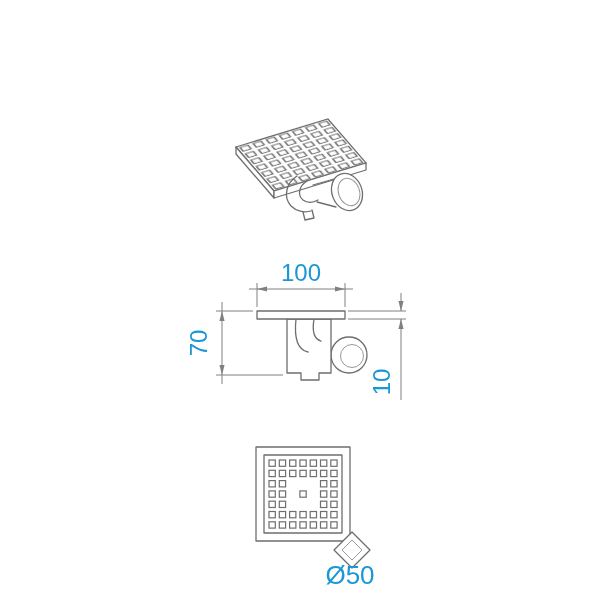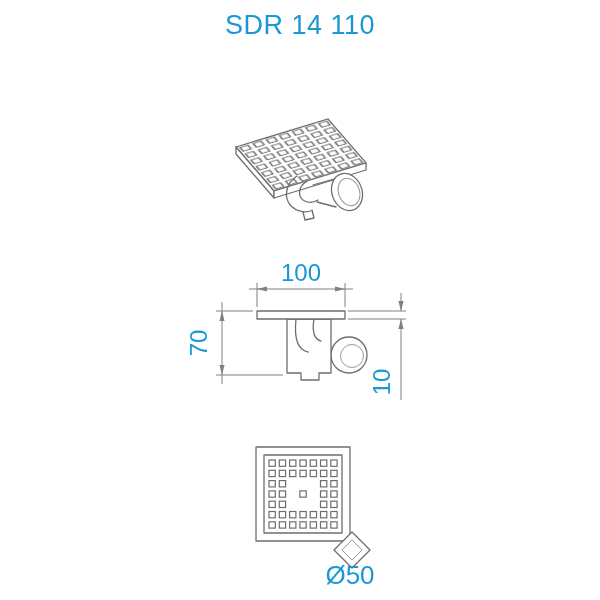--- a/index.html
+++ b/index.html
@@ -14,21 +14,20 @@
   .dl{stroke:#808080;stroke-width:1;fill:none;}
   .ar{fill:#808080;stroke:none;}
   text.dim{fill:#1a97d4;font-size:24px;font-family:"Liberation Sans",sans-serif;}
   text.dia{fill:#1a97d4;font-size:26px;font-family:"Liberation Sans",sans-serif;}
 </style>
 </head>
 <body>
 
 <div class="page">
 
-  <div class="title">SDR 14 110</div>
 
   <svg width="600" height="600" viewBox="0 0 600 600">
 
     <defs>
       <pattern id="gratePat" width="13.7" height="13.7" patternUnits="userSpaceOnUse">
         <rect x="3" y="3" width="8.2" height="8.2" fill="none" stroke="#6e6e6e" stroke-width="1.6"></rect>
       </pattern>
     </defs>
 
     <g>

